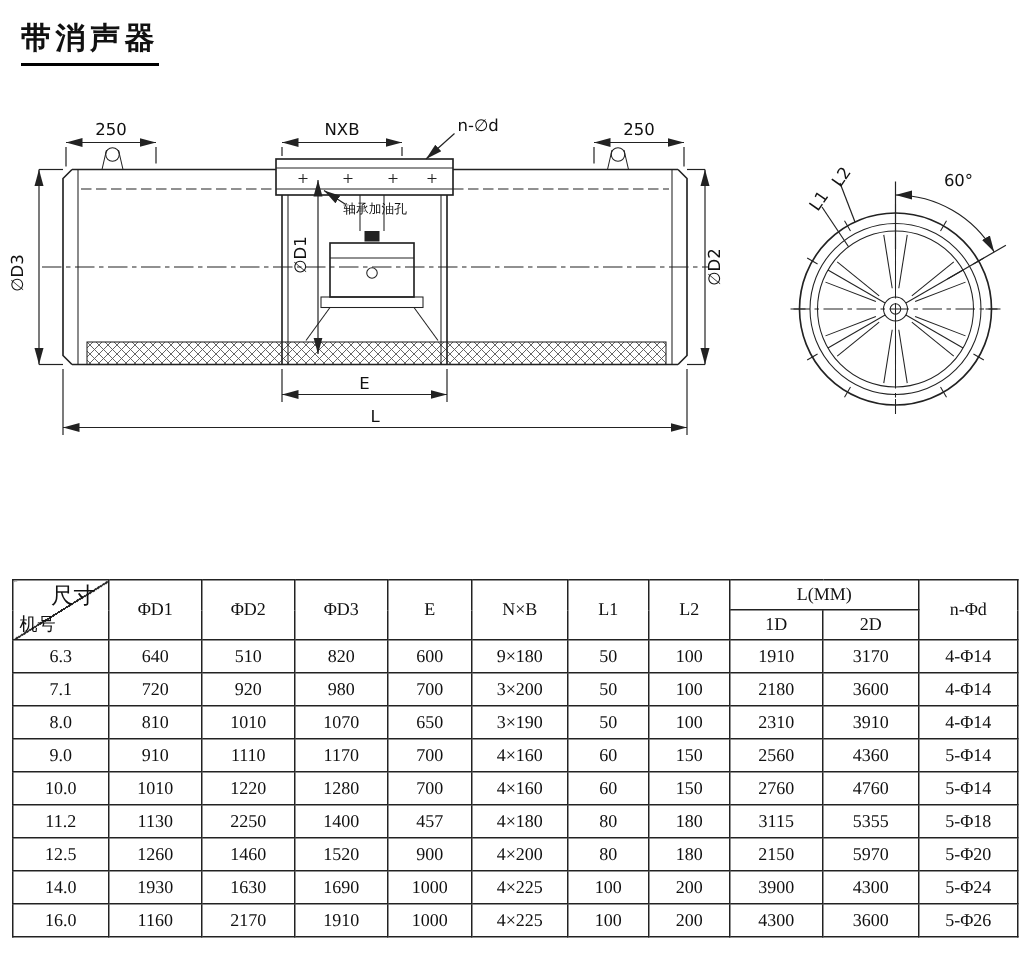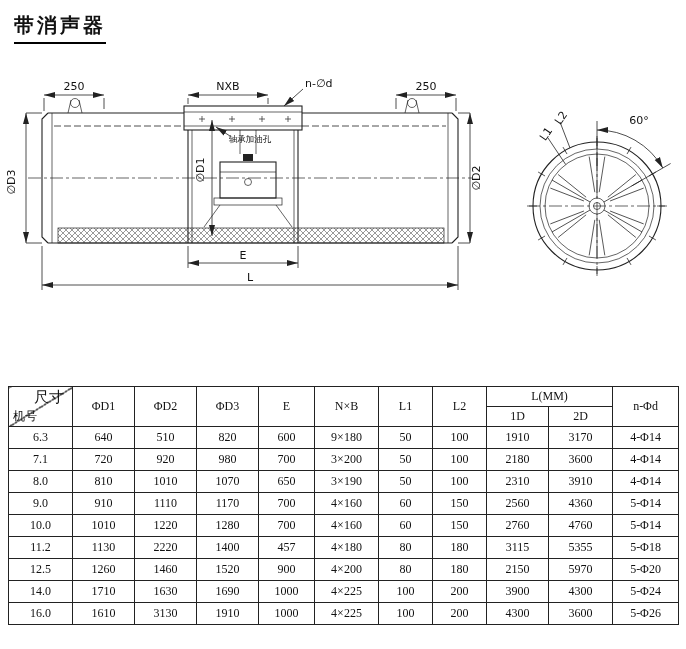--- a/index.html
+++ b/index.html
@@ -300,21 +300,21 @@
           <td>4×160</td>
           <td>60</td>
           <td>150</td>
           <td>2760</td>
           <td>4760</td>
           <td>5-Φ14</td>
         </tr>
         <tr>
           <td>11.2</td>
           <td>1130</td>
-          <td>2220</td>
+          <td>2250</td>
           <td>1400</td>
           <td>457</td>
           <td>4×180</td>
           <td>80</td>
           <td>180</td>
           <td>3115</td>
           <td>5355</td>
           <td>5-Φ18</td>
         </tr>
         <tr>
@@ -325,35 +325,35 @@
           <td>900</td>
           <td>4×200</td>
           <td>80</td>
           <td>180</td>
           <td>2150</td>
           <td>5970</td>
           <td>5-Φ20</td>
         </tr>
         <tr>
           <td>14.0</td>
-          <td>1710</td>
+          <td>1930</td>
           <td>1630</td>
           <td>1690</td>
           <td>1000</td>
           <td>4×225</td>
           <td>100</td>
           <td>200</td>
           <td>3900</td>
           <td>4300</td>
           <td>5-Φ24</td>
         </tr>
         <tr>
           <td>16.0</td>
-          <td>1610</td>
-          <td>3130</td>
+          <td>1160</td>
+          <td>2170</td>
           <td>1910</td>
           <td>1000</td>
           <td>4×225</td>
           <td>100</td>
           <td>200</td>
           <td>4300</td>
           <td>3600</td>
           <td>5-Φ26</td>
         </tr>
       </tbody>

